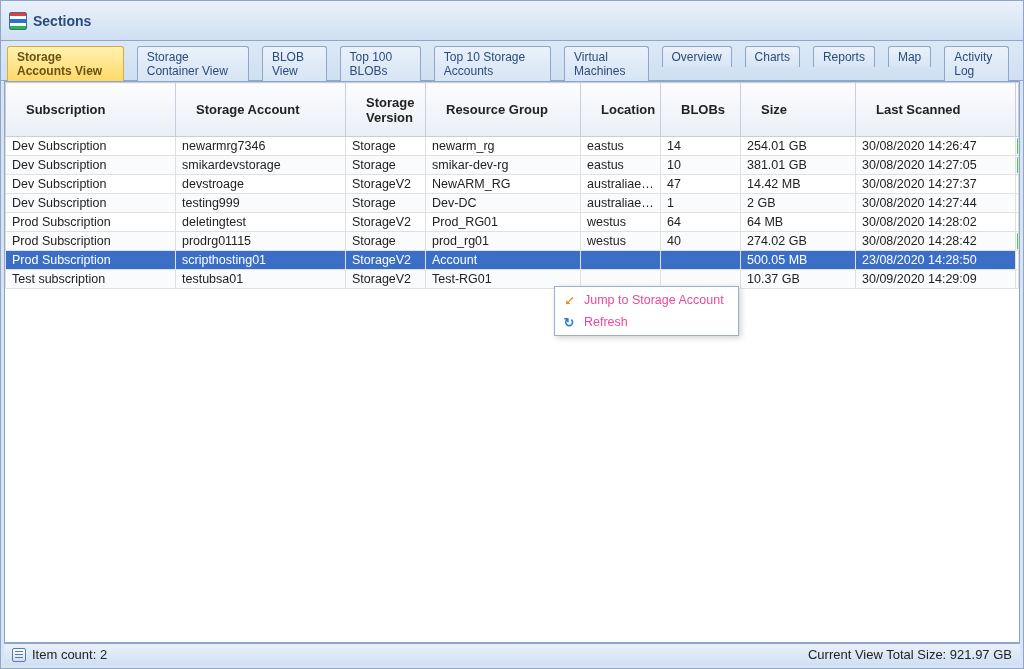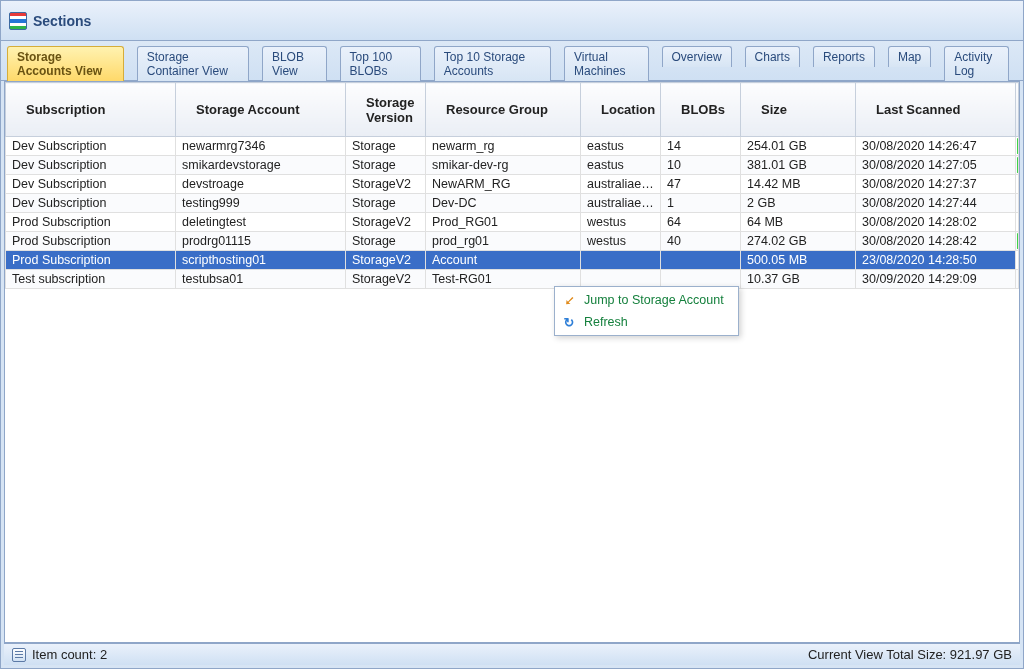--- a/index.html
+++ b/index.html
@@ -69,21 +69,21 @@
     border-top: 1px solid #8fa6c8; display: flex; justify-content: space-between;
     align-items: center; padding: 0 8px; margin: 0 3px 3px 3px; font-size: 13px; color: #222;
   }
   .status-left { display: flex; align-items: center; gap: 6px; }
   .count-icon { width: 14px; height: 14px; border: 1px solid #5c7aa6; border-radius: 2px;
     background: linear-gradient(to bottom, #fff, #cfe0f3); display: inline-block; position: relative; }
   .count-icon::after { content: ""; position: absolute; left: 2px; right: 2px; top: 5px; height: 1px; background: #5c7aa6; box-shadow: 0 -3px 0 #5c7aa6, 0 3px 0 #5c7aa6; }
   .ctx-menu {
     position: absolute; background: #fff; border: 1px solid #9bb0cc;
     box-shadow: 2px 2px 6px rgba(0,0,0,0.18);
-    font-size: 12.5px; color: #15803d; padding: 2px 0; z-index: 50;
+    font-size: 12.5px; color: #ec4899; padding: 2px 0; z-index: 50;
   }
   .ctx-item { display: flex; align-items: center; gap: 7px; padding: 3px 14px 3px 6px; cursor: pointer; }
   .ctx-icon { width: 16px; height: 16px; display: flex; align-items: center; justify-content: center; }
   .jump-icon::before { content: "➘"; color: #e08a1a; font-size: 13px; transform: scaleX(-1); }
   .refresh-icon::before { content: "↻"; color: #2f7fd7; font-size: 13px; font-weight: bold; }
 </style>
 </head>
 <body>
 
 <div class="window">

